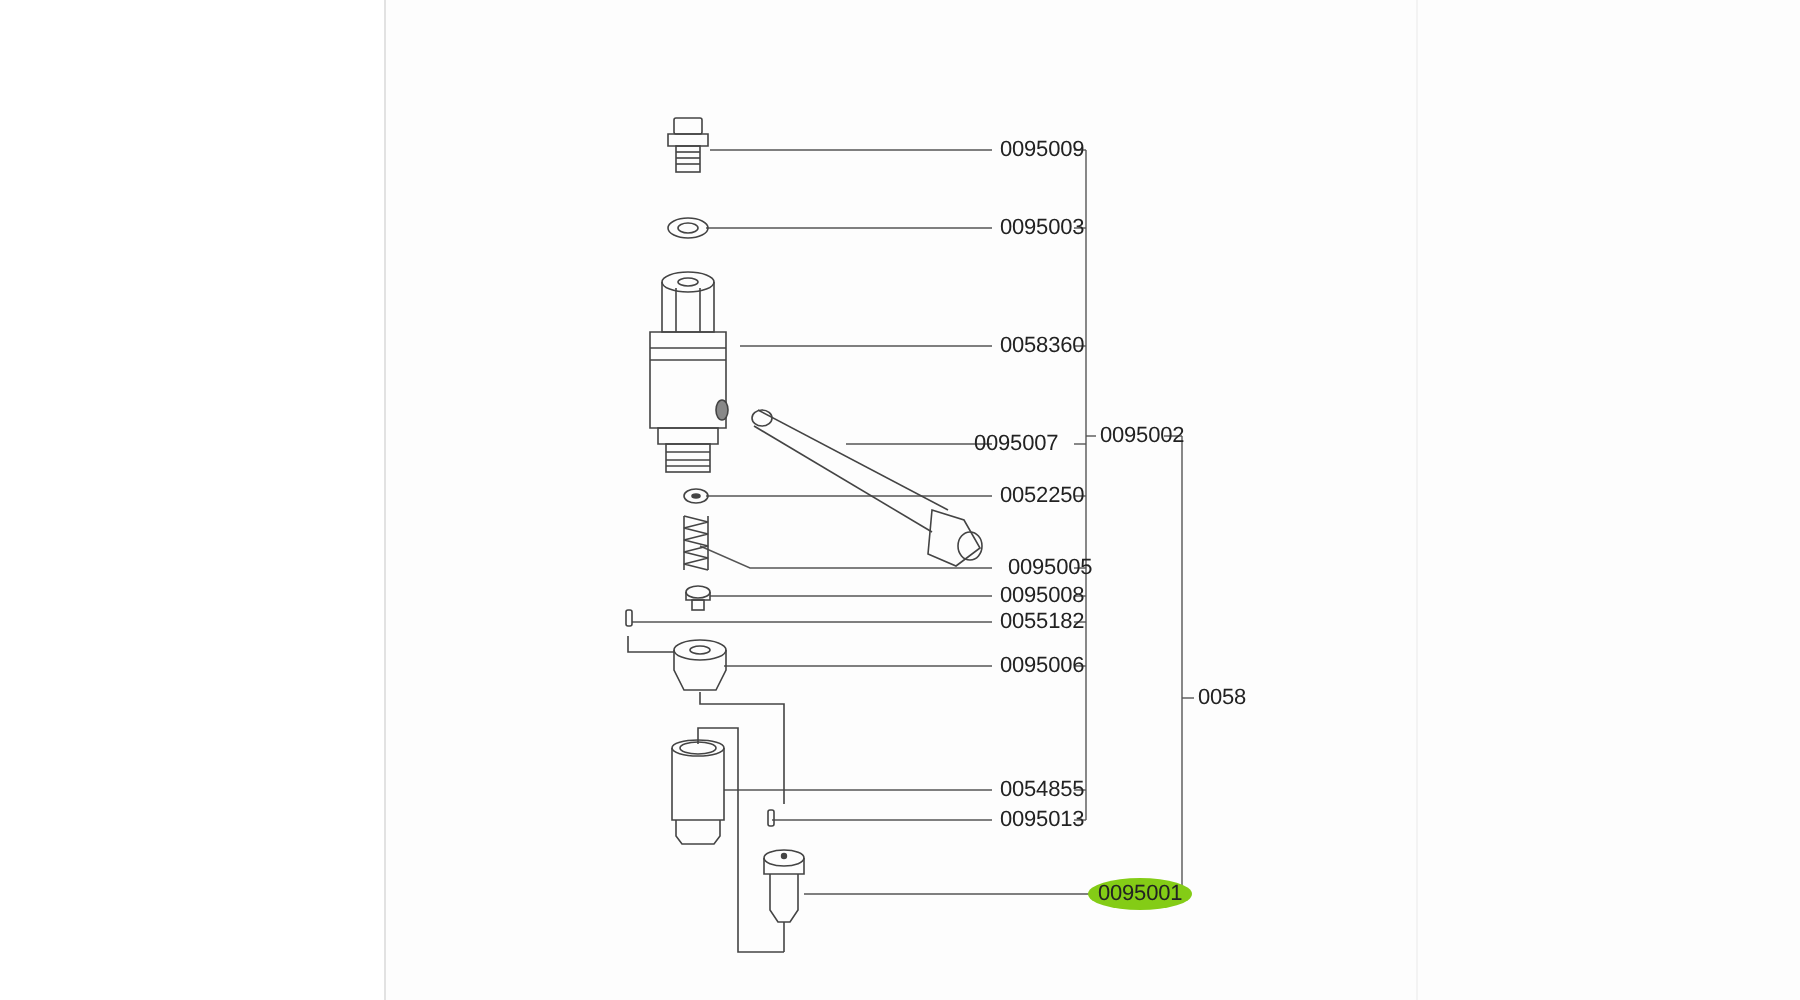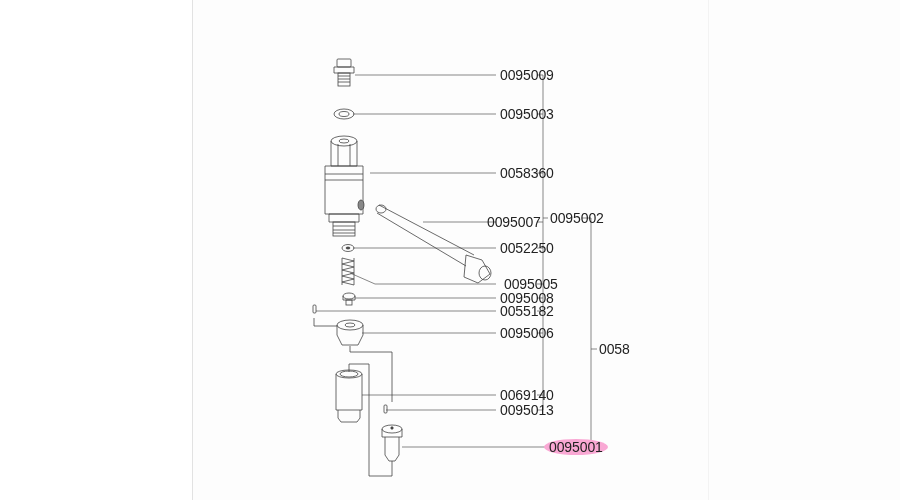--- a/index.html
+++ b/index.html
@@ -3,22 +3,22 @@
 <meta charset="utf-8">
 <style>
   html, body { margin:0; padding:0; }
   body { width:900px; height:500px; background:#ffffff; position:relative; overflow:hidden;
          font-family:"Liberation Sans", sans-serif; }
   .panel-left { position:absolute; left:0; top:0; width:192px; height:500px; background:#ffffff; }
   .divider-left { position:absolute; left:192px; top:0; width:1px; height:500px; background:#e2e2e2; }
   .panel-main { position:absolute; left:193px; top:0; width:707px; height:500px; background:#fdfdfd; }
   .divider-right { position:absolute; left:708px; top:0; width:1px; height:500px; background:#f3f3f3; }
   svg.diagram { position:absolute; left:0; top:0; }
-  .lbl { position:absolute; font-size:14px; color:#222; line-height:10px; white-space:nowrap; letter-spacing:-0.1px; }
-  .lbl.hl { background:#f9a8d4; border-radius:50%; padding:3px 5px; margin-left:-5px; margin-top:-3px; }
+  .lbl { position:absolute; font-size:11px; color:#222; line-height:10px; white-space:nowrap; letter-spacing:-0.1px; }
+  .lbl.hl { background:#84cc16; border-radius:50%; padding:3px 5px; margin-left:-5px; margin-top:-3px; }
 </style>
 </head>
 <body>
 
 <div class="panel-left"></div>
 <div class="divider-left"></div>
 <div class="panel-main"></div>
 <div class="divider-right"></div>
 
 <svg class="diagram" width="900" height="500" viewBox="0 0 900 500" fill="none" stroke="#444" stroke-width="0.8">
@@ -151,17 +151,17 @@
 
 <span class="lbl" style="left:500px;top:70px">0095009</span>
 <span class="lbl" style="left:500px;top:109px">0095003</span>
 <span class="lbl" style="left:500px;top:168px">0058360</span>
 <span class="lbl" style="left:487px;top:217px">0095007</span>
 <span class="lbl" style="left:500px;top:243px">0052250</span>
 <span class="lbl" style="left:504px;top:279px">0095005</span>
 <span class="lbl" style="left:500px;top:293px">0095008</span>
 <span class="lbl" style="left:500px;top:306px">0055182</span>
 <span class="lbl" style="left:500px;top:328px">0095006</span>
-<span class="lbl" style="left:500px;top:390px">0069140</span>
+<span class="lbl" style="left:500px;top:390px">0054855</span>
 <span class="lbl" style="left:500px;top:405px">0095013</span>
 <span class="lbl hl" style="left:549px;top:442px">0095001</span>
 <span class="lbl" style="left:550px;top:213px">0095002</span>
 <span class="lbl" style="left:599px;top:344px">0058</span>
 
 </body></html>

